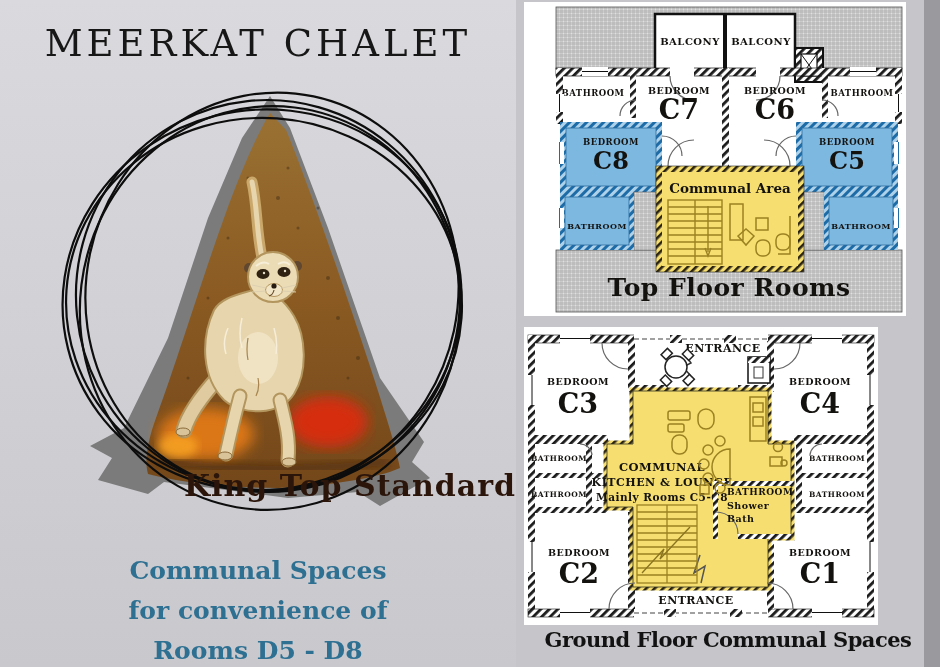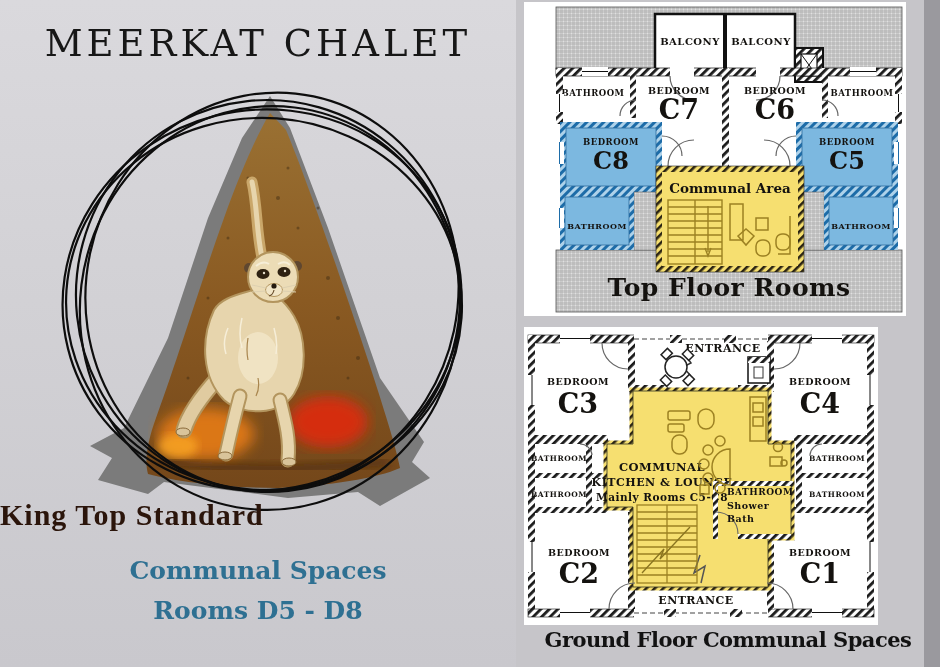--- a/index.html
+++ b/index.html
@@ -3,22 +3,22 @@
 <meta charset="utf-8">
 <style>
   html,body{margin:0;padding:0;background:#9a999e;}
   .page{position:relative;width:924px;height:667px;overflow:hidden;font-family:"DejaVu Serif",serif;}
   .left-panel{position:absolute;left:0;top:0;width:516px;height:667px;
     background:linear-gradient(180deg,#dad9dd 0%,#d2d1d5 45%,#c9c8cd 100%);}
   .right-panel{position:absolute;left:516px;top:0;width:424px;height:667px;background:#c6c5c9;}
   .chalet-title{position:absolute;top:22px;left:0;width:100%;text-align:center;
     font-size:37px;letter-spacing:4px;color:#171717;white-space:nowrap;}
   .artwork{position:absolute;left:28px;top:78px;}
-  .king-heading{position:absolute;top:498px;left:0;width:100%;text-align:left;
-    font-size:30px;font-weight:bold;color:#2b150b;letter-spacing:1px;font-family:Liberation Serif, serif;}
+  .king-heading{position:absolute;top:468px;left:0;width:100%;text-align:right;
+    font-size:30px;font-weight:bold;color:#2b150b;letter-spacing:1px;}
   .teal-lines{position:absolute;top:551px;left:0;width:100%;text-align:center;
     font-size:25px;font-weight:bold;color:#2e7092;line-height:40px;}
   .plan-card{position:absolute;background:#ffffff;}
   .card-top{left:8px;top:2px;width:354px;height:314px;padding-left:28px;}
   .card-ground{left:8px;top:327px;width:354px;height:298px;}
   .ground-caption{position:absolute;top:627px;left:0;width:424px;text-align:center;
     font-size:21px;font-weight:bold;color:#121212;letter-spacing:-0.5px;white-space:nowrap;}
   svg text{font-family:"DejaVu Serif",serif;fill:#14120f;}
   .t-sm{font-weight:bold;letter-spacing:0.5px;}
   .t-big{font-weight:bold;}
@@ -113,20 +113,21 @@
         <ellipse cx="236" cy="226" rx="198" ry="186" transform="rotate(4 236 226)"></ellipse>
         <ellipse cx="244" cy="214" rx="186" ry="200" transform="rotate(12 244 214)"></ellipse>
         <ellipse cx="234" cy="222" rx="200" ry="190" transform="rotate(-14 234 222)"></ellipse>
         <ellipse cx="242" cy="230" rx="190" ry="202" transform="rotate(7 242 230)"></ellipse>
       </g>
     </svg>
 
     <div class="king-heading">King Top Standard</div>
     <div class="teal-lines">
       <div>Communal Spaces</div>
+      <div>for convenience of</div>
       <div>Rooms D5 - D8</div>
     </div>
   </div>
 
   <div class="right-panel">
 
     <div class="plan-card card-top">
       <svg width="354" height="314" viewBox="0 0 354 314">
         <defs>
           <pattern id="wallHatch" width="6" height="6" patternUnits="userSpaceOnUse" patternTransform="rotate(45)">

